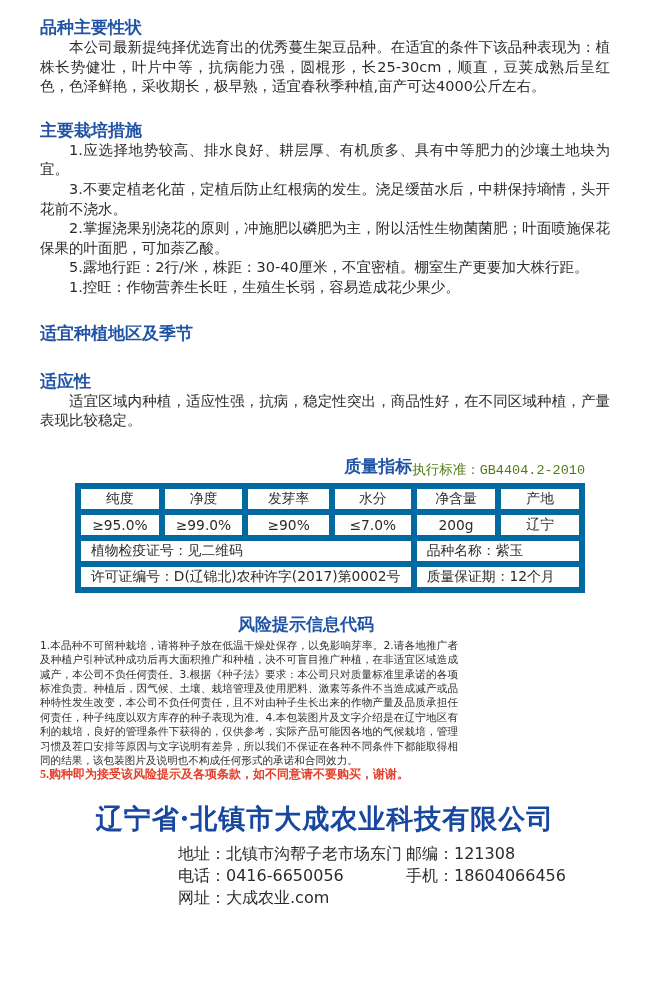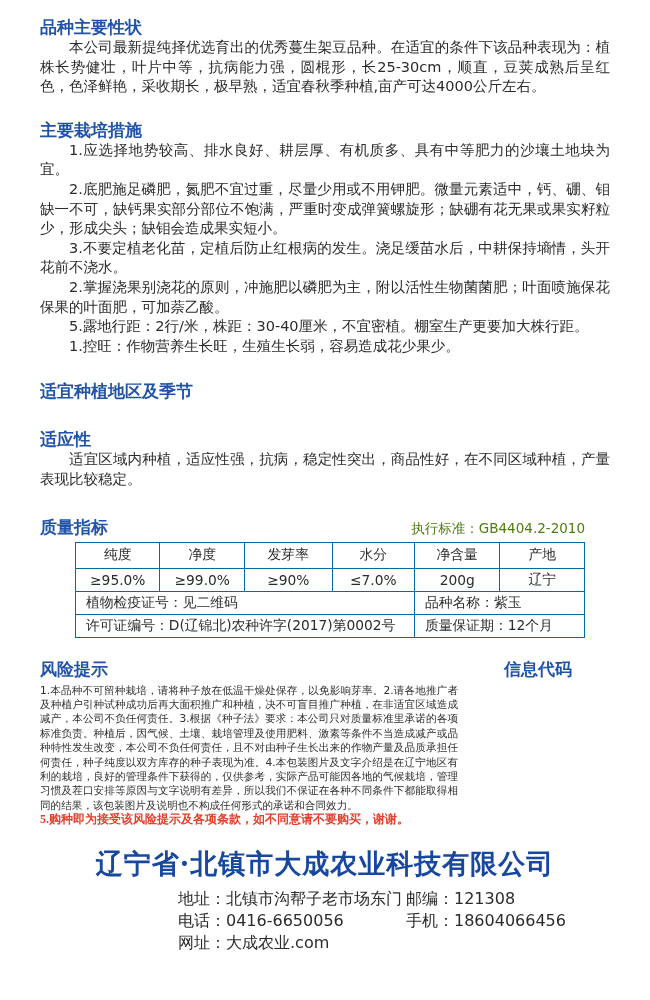--- a/index.html
+++ b/index.html
@@ -33,53 +33,54 @@
   section { margin-bottom: 20px; }
   .sec-traits { margin-top: 0; }
   .sec-cultivation { margin-top: 22px; }
   .sec-region { margin-top: 24px; }
   .sec-adapt { margin-top: 26px; }
   .sec-quality { margin-top: 26px; }
 
   
   .quality-head-row {
     display: flex;
-    justify-content: space-between;
+    justify-content: flex-end;
     align-items: flex-end;
+    font-family: Liberation Mono, monospace;
   }
   .standard-text {
     font-size: 13.5px;
     color: #4d7c0f;
     padding-right: 25px;
   }
   .quality-table-wrap { margin: 4px 25px 0 35px; }
   table.quality {
     border-collapse: collapse;
     width: 100%;
     table-layout: fixed;
   }
   table.quality td {
-    border: 1px solid #0369a1;
+    border: 6px solid #0369a1;
     font-size: 13.8px;
     height: 23px;
     text-align: center;
     padding: 1px 4px;
     color: #2b2b2b;
     overflow: hidden;
     white-space: nowrap;
   }
   table.quality tr.hdr td { height: 26px; }
   table.quality td.span-left { text-align: left; padding-left: 26px; }
   table.quality td.span-left2 { text-align: left; padding-left: 10px; }
 
   
   .sec-risk { margin-top: 14px; }
   .risk-head-row {
     display: flex;
-    justify-content: space-between;
+    justify-content: center;
   }
   .risk-head-row .blue-heading.right { margin-right: 38px; }
   .risk-body {
     width: 418px;
     font-size: 10.6px;
     line-height: 14.4px;
     text-align: justify;
     color: #2e2e2e;
     margin-top: 3px;
   }
@@ -119,21 +120,20 @@
   <div class="content">
 
     <section class="sec-traits">
       <h2 class="blue-heading">品种主要性状</h2>
       <p class="body-text indent">本公司最新提纯择优选育出的优秀蔓生架豆品种。在适宜的条件下该品种表现为：植株长势健壮，叶片中等，抗病能力强，圆棍形，长25-30cm，顺直，豆荚成熟后呈红色，色泽鲜艳，采收期长，极早熟，适宜春秋季种植,亩产可达4000公斤左右。</p>
     </section>
 
     <section class="sec-cultivation">
       <h2 class="blue-heading">主要栽培措施</h2>
       <p class="body-text indent">1.应选择地势较高、排水良好、耕层厚、有机质多、具有中等肥力的沙壤土地块为宜。</p>
-      <p class="body-text indent">2.底肥施足磷肥，氮肥不宜过重，尽量少用或不用钾肥。微量元素适中，钙、硼、钼缺一不可，缺钙果实部分部位不饱满，严重时变成弹簧螺旋形；缺硼有花无果或果实籽粒少，形成尖头；缺钼会造成果实短小。</p>
       <p class="body-text indent">3.不要定植老化苗，定植后防止红根病的发生。浇足缓苗水后，中耕保持墒情，头开花前不浇水。</p>
       <p class="body-text indent">2.掌握浇果别浇花的原则，冲施肥以磷肥为主，附以活性生物菌菌肥；叶面喷施保花保果的叶面肥，可加萘乙酸。</p>
       <p class="body-text indent">5.露地行距：2行/米，株距：30-40厘米，不宜密植。棚室生产更要加大株行距。</p>
       <p class="body-text indent">1.控旺：作物营养生长旺，生殖生长弱，容易造成花少果少。</p>
     </section>
 
     <section class="sec-region">
       <h2 class="blue-heading">适宜种植地区及季节</h2>
     </section>
 

